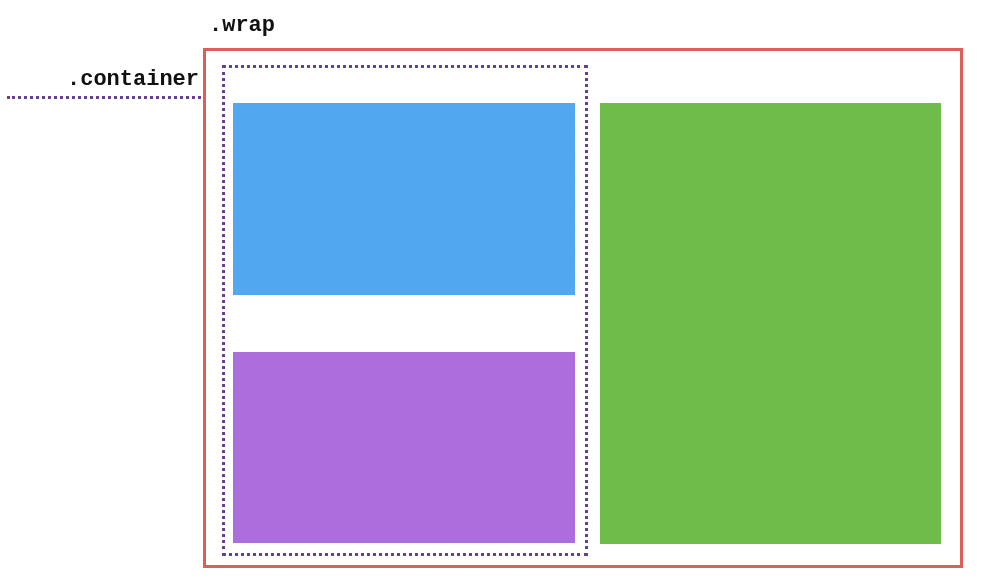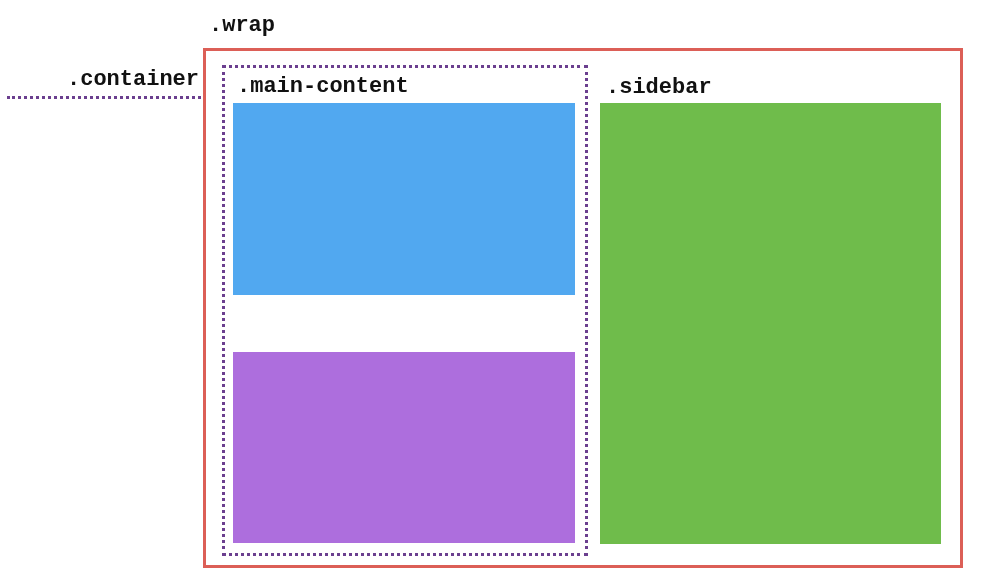--- a/index.html
+++ b/index.html
@@ -89,26 +89,24 @@
   <div class="label wrap-label">.wrap</div>
 
   <div class="label container-label">.container</div>
 
   <div class="container-pointer-line"></div>
 
   <div class="wrap-box">
 
     <div class="container-box">
 
-      <div class="label main-content-label">.main-content</div>
 
       <div class="main-content-box"></div>
 
 
       <div class="other-content-box"></div>
     </div>
 
-    <div class="label sidebar-label">.sidebar</div>
 
     <div class="sidebar-box"></div>
   </div>
 
 </div>
 
 </body></html>

